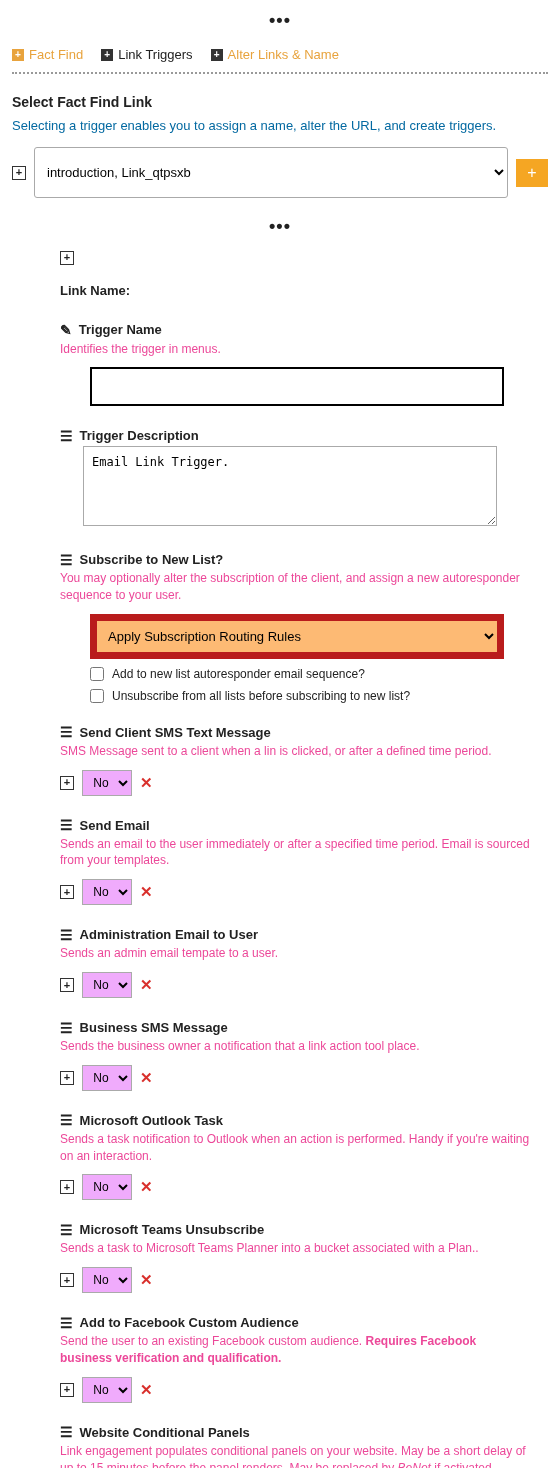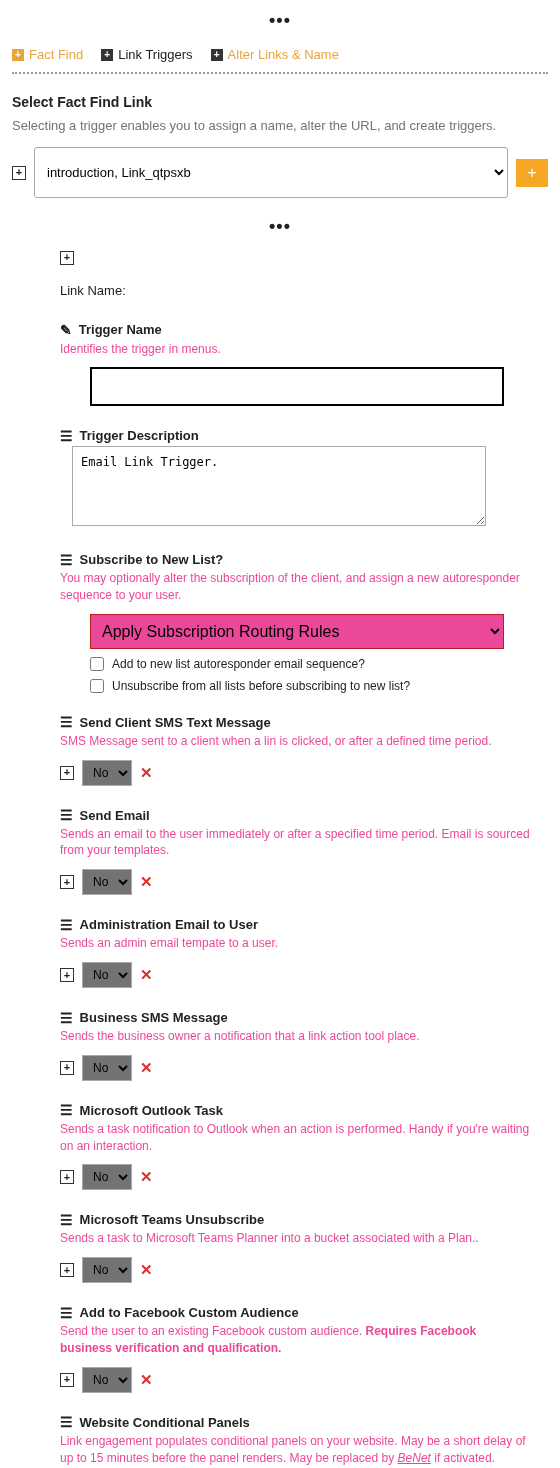--- a/index.html
+++ b/index.html
@@ -6,39 +6,39 @@
 body { font-family: Arial, sans-serif; color: #222; width: 560px; background: #fff; }
 .container { padding: 0 12px; }
 .dots { text-align: center; font-size: 18px; font-weight: bold; letter-spacing: 1px; padding: 10px 0; }
 .tabs { display: flex; gap: 18px; padding: 6px 0 10px; border-bottom: 2px dotted #999; margin-bottom: 20px; }
 .tab { display: flex; align-items: center; gap: 5px; font-size: 13px; cursor: pointer; }
 .tab-icon { width: 12px; height: 12px; display: inline-flex; align-items: center; justify-content: center; background: #333; color: #fff; font-size: 10px; font-weight: bold; line-height: 1; }
 .tab-active .tab-icon { background: #e8a33d; }
 .tab-active { color: #e8a33d; }
 .tab-alt { color: #e8a33d; }
 .heading { font-size: 14px; font-weight: bold; margin-bottom: 8px; }
-.subtext { font-size: 13px; color: #737373; margin-bottom: 14px; }
+.subtext { font-size: 13px; color: #0369a1; margin-bottom: 14px; }
 .link-row { display: flex; align-items: center; gap: 8px; margin-bottom: 8px; }
 .plus-box { width: 14px; height: 14px; border: 1px solid #333; display: inline-flex; align-items: center; justify-content: center; font-size: 11px; font-weight: bold; cursor: pointer; line-height: 1; }
 .select-main { flex: 1; padding: 16px 8px; border: 1px solid #aaa; font-size: 13px; border-radius: 3px; background: #fff; }
 .orange-btn { width: 32px; height: 28px; background: #f5a623; color: #fff; border: none; font-size: 16px; cursor: pointer; display: flex; align-items: center; justify-content: center; }
 .inner { padding: 0 18px 0 48px; }
-.link-name { font-size: 13px; font-weight: normal; margin: 10px 0 24px; }
+.link-name { font-size: 13px; font-weight: bold; margin: 10px 0 24px; }
 .section { margin-bottom: 22px; }
 .sec-head { display: flex; align-items: center; gap: 7px; font-size: 13px; font-weight: bold; margin-bottom: 3px; }
 .menu-icon { display: inline-block; font-size: 14px; line-height: 1; }
 .edit-icon { font-size: 14px; }
 .sec-desc { font-size: 12px; color: #ec4899; margin-bottom: 10px; line-height: 1.4; }
 .text-input { width: 88%; margin-left: 30px; padding: 10px; border: 2px solid #000; font-size: 13px; }
-.textarea { width: 88%; margin-left: 12px; padding: 8px; border: 1px solid #aaa; font-family: monospace; font-size: 12px; height: 80px; resize: both; }
-.sub-select { width: 88%; margin-left: 30px; padding: 7px; border: 1px solid #b91c1c; font-size: 16px; background: #ec4899; }
+.textarea { width: 88%; margin-left: 23px; padding: 8px; border: 1px solid #aaa; font-family: monospace; font-size: 12px; height: 80px; resize: both; }
+.sub-select { width: 88%; margin-left: 30px; padding: 7px; border: 7px solid #b91c1c; font-size: 13px; background: #fdba74; }
 .check-row { display: flex; align-items: center; gap: 8px; margin-left: 30px; margin-top: 8px; font-size: 12px; }
 .check-row input { width: 14px; height: 14px; }
 .action-row { display: flex; align-items: center; gap: 8px; }
-.small-select { padding: 4px 6px; border: 1px solid #aaa; font-size: 12px; background: #737373; }
+.small-select { padding: 4px 6px; border: 1px solid #aaa; font-size: 12px; background: #f0abfc; text-align: center; }
 .x-icon { color: #d9302c; font-size: 15px; font-weight: bold; cursor: pointer; }
 .benet { text-decoration: underline; font-style: italic; }
 </style>
 </head>
 <body>
 
 <div class="container">
   <div class="dots">•••</div>
 
   <div class="tabs">

